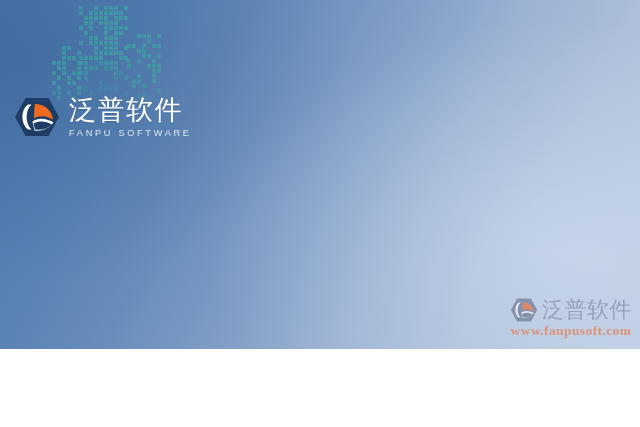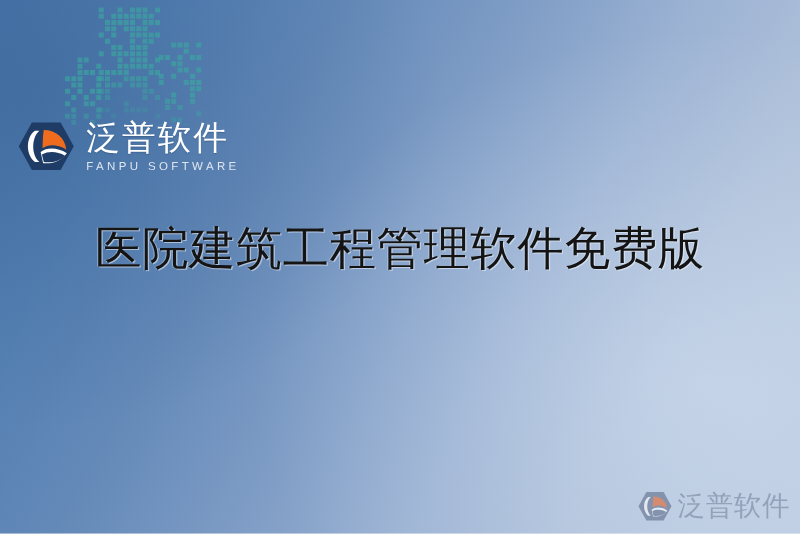--- a/index.html
+++ b/index.html
@@ -9,21 +9,21 @@
     background: #ffffff;
   }
   body {
     font-family: "Liberation Sans", "DejaVu Sans", sans-serif;
   }
 
   
   #banner {
     position: relative;
     width: 640px;
-    height: 427px;
+    height: 349px;
     overflow: hidden;
     
     background:
       linear-gradient(118deg,
         #4b77ac 0%,
         #5480b2 16%,
         #6389b8 31%,
         #7e9cc5 48%,
         #9bb2d3 64%,
         #adbfd9 78%,
@@ -341,31 +341,31 @@
         <path d="M19.5 26.5 C25 23.5 32 24 38 27.5 C34 31.8 27.5 33.6 21 32.6 Z" fill="#1f3c66"></path>
       </svg>
     </span>
     <span class="wordmark">
       <span class="cn">泛普软件</span>
       <span class="en">FANPU SOFTWARE</span>
     </span>
   </div>
 
   <div id="headline">
-    <span class="line">医院建筑工程管理软件免费版</span>
   </div>
 
   <div id="watermark">
     <span class="wm-top">
       <span class="wm-mark">
         <svg viewBox="0 0 46 40" width="28" height="24" aria-hidden="true">
           <path d="M11.5 1 L34.5 1 L45 20 L34.5 39 L11.5 39 L1 20 Z" fill="#7d8ca6"></path>
           <path d="M14 7.5 C6.5 12.5 6.5 27 14 32.5 L17.5 32.5 C11 27 11 13 17.5 7.5 Z" fill="#e7ecf3"></path>
           <path d="M21 7 C31 7 38 13.5 39 22.5 C32 18.5 25 18 20 21.5 C20.2 15 20.4 10.5 21 7 Z" fill="#d9825f"></path>
           <path d="M18.5 24.5 C24 20.5 32 21 39.5 25.5 C35 31.5 28 34.5 20.5 33.5 Z" fill="#e7ecf3"></path>
           <path d="M19.5 26.5 C25 23.5 32 24 38 27.5 C34 31.8 27.5 33.6 21 32.6 Z" fill="#7d8ca6"></path>
         </svg>
       </span>
       <span class="wm-cn">泛普软件</span>
     </span>
+    <span class="wm-url">www.fanpusoft.com</span>
   </div>
 
 </div>
 
 </body></html>

